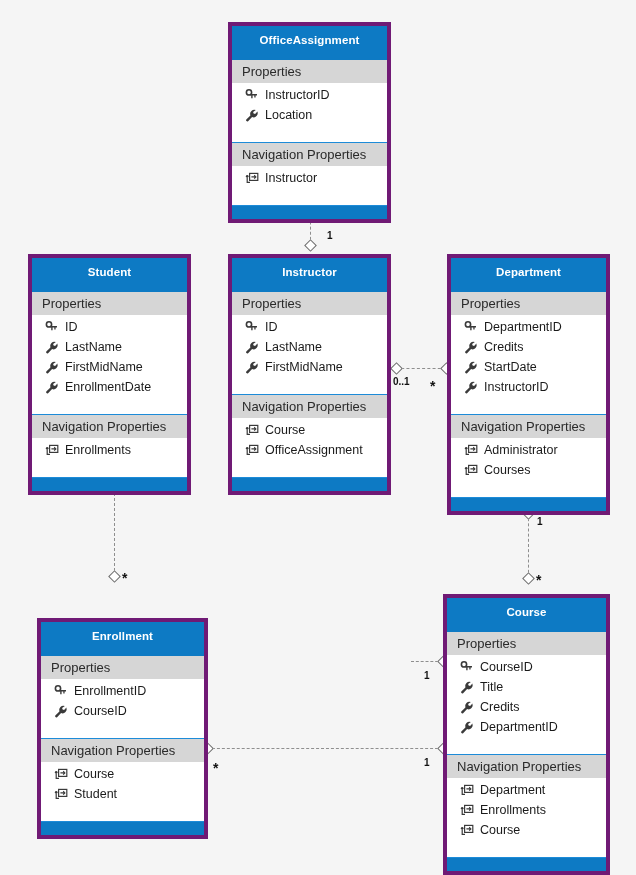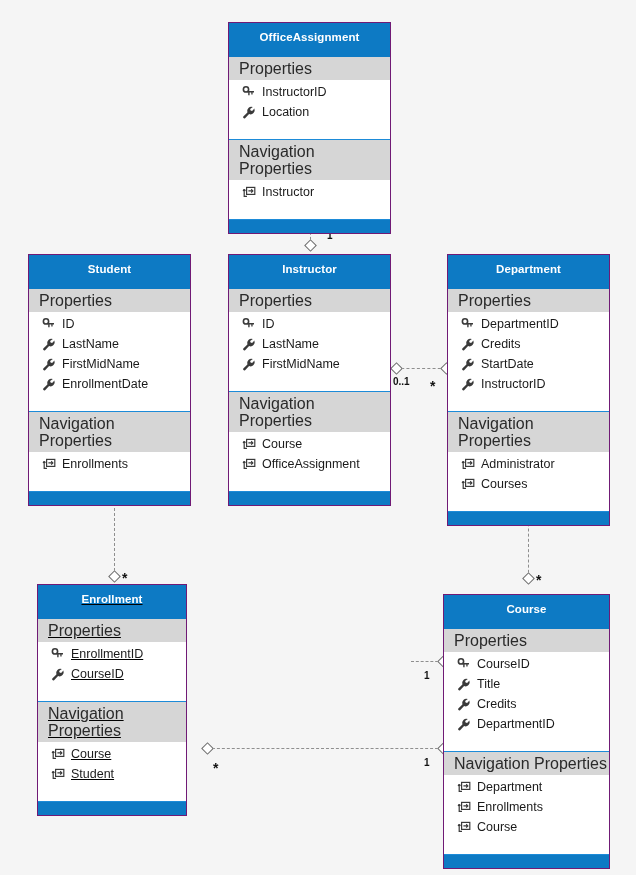--- a/index.html
+++ b/index.html
@@ -25,40 +25,40 @@
     left: 0; top: 0; right: 0; bottom: 0;
     background: #f5f5f5;
     pointer-events: none;
   }
 
   
   .entity {
     position: absolute;
     box-sizing: border-box;
     background: #84cc16;
-    border: 1px solid #701a75;
+    border: 4px solid #701a75;
     box-shadow: 0 0 0 0 rgba(0,0,0,0);
     z-index: 5;
   }
   .entity-title {
     background: #0d7ac4;
     color: #ffffff;
     font-size: 11.5px;
     font-weight: bold;
     text-align: center;
     line-height: 20px;
     height: 34px;
     padding-top: 4px;
     box-sizing: border-box;
     letter-spacing: 0.1px;
   }
   .section-head {
     background: #d6d6d6;
     color: #2a2a2a;
-    font-size: 16px;
+    font-size: 13px;
     padding: 3px 0 3px 10px;
     border-top: 1px solid #1d8bd8;
     line-height: 17px;
   }
   .section-head.first {
     border-top: none;
   }
   .prop-list {
     background: #ffffff;
     padding: 2px 0 17px 0;
@@ -393,21 +393,21 @@
               </g>
               <circle cx="2.2" cy="4.2" r="1.3" fill="#3a3a3a"></circle>
             </svg>
         </span>
         <span>Courses</span>
       </div>
     </div>
     <div class="entity-footer"></div>
   </div>
 
-  <div class="entity" style="left:37px; top:584px; width:150px;text-decoration:underline;">
+  <div class="entity" style="left:37px; top:618px; width:171px;">
     <div class="entity-title">Enrollment</div>
     <div class="section-head first">Properties</div>
     <div class="prop-list">
       <div class="prop">
         <span class="ico">
           <svg width="14" height="13" viewBox="0 0 14 13">
               <g fill="#3a3a3a">
                 <circle cx="4" cy="3.4" r="2.6" fill="none" stroke="#3a3a3a" stroke-width="1.6"></circle>
                 <path d="M5.6 5.1 L12 5.1 L12 6.6 L10.6 6.6 L10.6 8.6 L9.3 8.6 L9.3 6.6 L7.6 6.6 L7.6 9.2 L6.2 9.2 L6.2 6.6 L5.6 6.6 Z"></path>
               </g>

